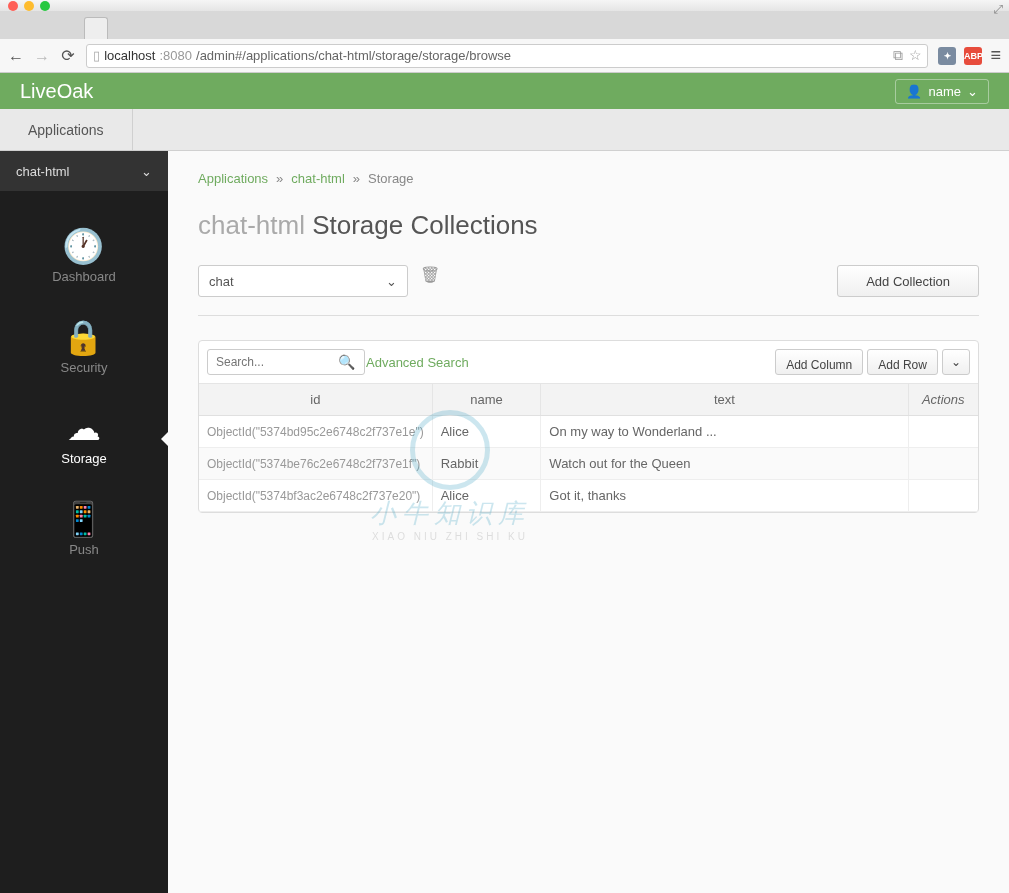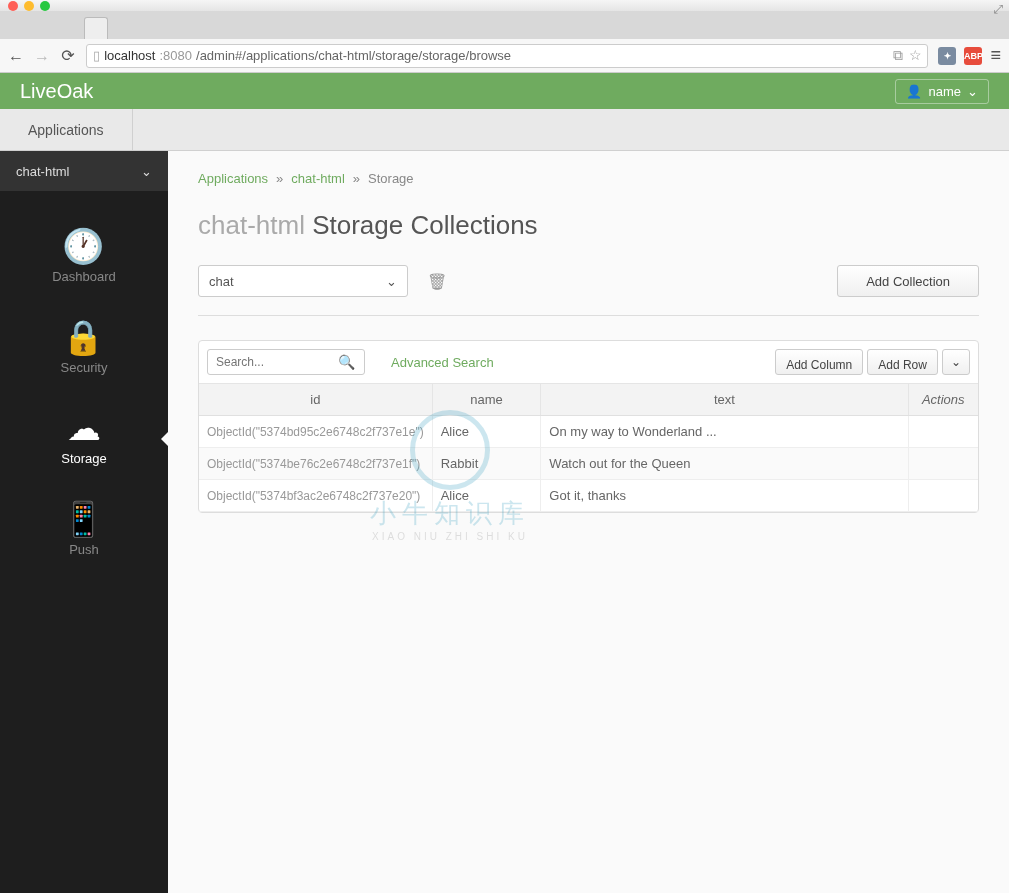--- a/index.html
+++ b/index.html
@@ -52,47 +52,47 @@
 .sideitem.active::after{content:"";position:absolute;right:-1px;top:50%;transform:translateY(-50%);border:8px solid transparent;border-right-color:#fafafa;}
 .sideicon{font-size:34px;line-height:1;}
 .sidelabel{font-size:13px;}
 
 .content{flex:1;background:#fafafa;padding:20px 30px;overflow:auto;}
 .breadcrumb{font-size:13px;color:#888;display:flex;gap:8px;align-items:center;margin-bottom:24px;}
 .breadcrumb a{color:#6fab5f;text-decoration:none;}
 .pg-title{font-size:26px;font-weight:300;color:#555;margin-bottom:24px;}
 .pg-title .ctx{color:#aaa;}
 
-.toolbar{display:flex;align-items:center;gap:19px;border-bottom:1px solid #ddd;padding-bottom:18px;margin-bottom:24px;}
+.toolbar{display:flex;align-items:flex-start;gap:12px;border-bottom:1px solid #ddd;padding-bottom:18px;margin-bottom:24px;}
 .selectbox{width:210px;height:32px;border:1px solid #ccc;border-radius:3px;background:#fff;display:flex;align-items:center;padding:0 10px;font-size:13px;color:#555;justify-content:space-between;}
 .trash{color:#999;font-size:16px;cursor:pointer;}
 .btn{margin-left:auto;height:32px;padding:0 28px;border:1px solid #ccc;border-radius:3px;background:linear-gradient(#fff,#f0f0f0);font-size:13px;color:#444;cursor:pointer;}
 
 .tablewrap{border:1px solid #ddd;border-radius:4px;background:#fff;}
-.tabletools{display:flex;align-items:center;padding:8px;gap:26px;border-bottom:1px solid #e5e5e5;}
+.tabletools{display:flex;align-items:center;padding:8px;gap:1px;border-bottom:1px solid #e5e5e5;}
 .searchbox{width:158px;height:26px;border:1px solid #ccc;border-radius:3px;display:flex;align-items:center;padding:0 8px;justify-content:space-between;}
 .searchbox input{border:none;outline:none;width:120px;font-size:12px;color:#555;}
 .searchbox .mag{color:#888;font-size:14px;}
 .adv{color:#6fab5f;font-size:13px;text-decoration:none;}
 .tabletools .right{margin-left:auto;display:flex;gap:4px;}
 .smbtn{height:26px;padding:8px 10px;border:1px solid #ccc;border-radius:3px;background:linear-gradient(#fff,#f0f0f0);font-size:12px;color:#444;cursor:pointer;}
 .smbtn.caret{padding:0 8px;}
 
 table{width:100%;border-collapse:collapse;font-size:13px;}
 th{background:#f3f3f3;color:#666;font-weight:normal;padding:8px;border-bottom:1px solid #e0e0e0;text-align:center;border-right:1px solid #e5e5e5;}
 th:last-child{border-right:none;font-style:italic;}
 td{padding:8px;border-bottom:1px solid #eee;color:#666;border-right:1px solid #eee;}
 td:last-child{border-right:none;}
 tr:nth-child(even) td{background:#fafafa;}
 td.idcell{color:#999;font-size:12px;}
 td.actcell{width:70px;}
 
 
 .watermark{position:absolute;left:370px;top:410px;opacity:.25;pointer-events:none;color:#3aa0c0;text-align:center;}
-.watermark .big{font-size:26px;letter-spacing:6px;}
+.watermark .big{font-size:26px;letter-spacing:6px;font-style:italic;}
 .watermark .sm{font-size:10px;letter-spacing:3px;color:#888;}
 .wm-circ{width:80px;height:80px;border:5px solid #3aa0c0;border-radius:50%;margin:0 auto 6px;position:relative;}
 </style>
 </head>
 <body>
 
 <div class="window-chrome">
   <div class="traffic tl-red"></div>
   <div class="traffic tl-yel"></div>
   <div class="traffic tl-grn"></div>

